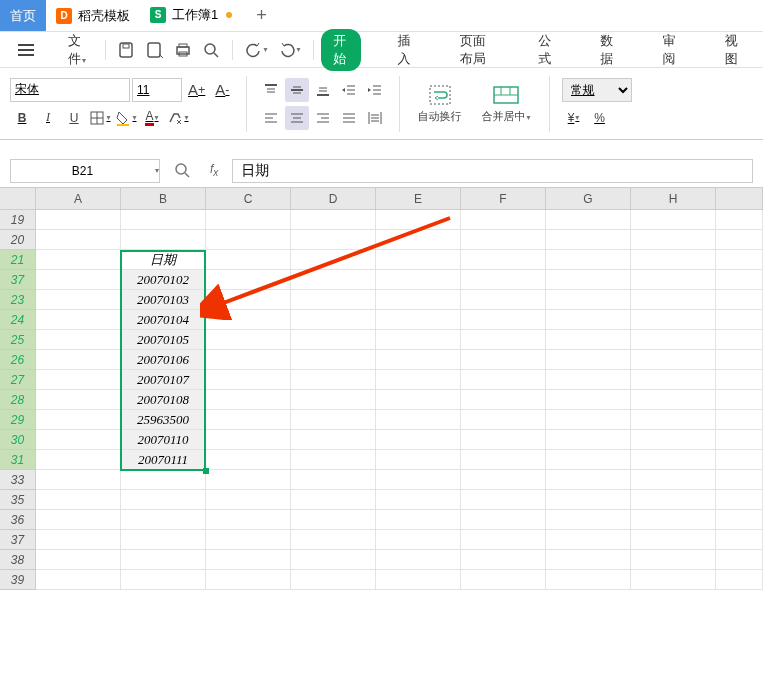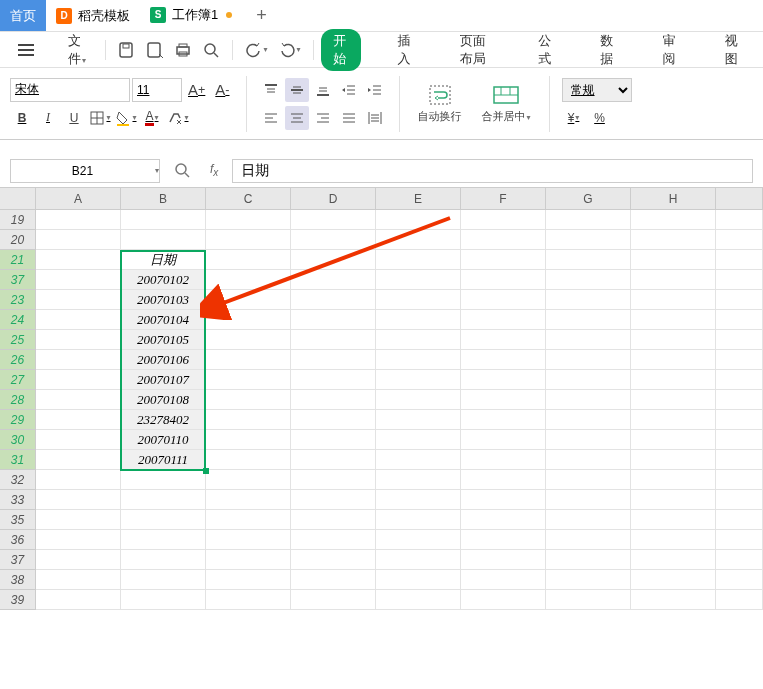--- a/index.html
+++ b/index.html
@@ -434,21 +434,21 @@
         <div class="cell"></div>
         <div class="cell"></div>
         <div class="cell"></div>
         <div class="cell"></div>
         <div class="cell"></div>
         <div class="cell" style="flex: 1 1 0%; width: auto;"></div>
       </div>
       <div class="row">
         <div class="rh sel">29</div>
         <div class="cell"></div>
-        <div class="cell data">23278402</div>
+        <div class="cell data">25963500</div>
         <div class="cell"></div>
         <div class="cell"></div>
         <div class="cell"></div>
         <div class="cell"></div>
         <div class="cell"></div>
         <div class="cell"></div>
         <div class="cell" style="flex: 1 1 0%; width: auto;"></div>
       </div>
       <div class="row">
         <div class="rh sel">30</div>
@@ -459,32 +459,20 @@
         <div class="cell"></div>
         <div class="cell"></div>
         <div class="cell"></div>
         <div class="cell"></div>
         <div class="cell" style="flex: 1 1 0%; width: auto;"></div>
       </div>
       <div class="row">
         <div class="rh sel">31</div>
         <div class="cell"></div>
         <div class="cell data">20070111</div>
-        <div class="cell"></div>
-        <div class="cell"></div>
-        <div class="cell"></div>
-        <div class="cell"></div>
-        <div class="cell"></div>
-        <div class="cell"></div>
-        <div class="cell" style="flex: 1 1 0%; width: auto;"></div>
-      </div>
-      <div class="row">
-        <div class="rh">32</div>
-        <div class="cell"></div>
-        <div class="cell"></div>
         <div class="cell"></div>
         <div class="cell"></div>
         <div class="cell"></div>
         <div class="cell"></div>
         <div class="cell"></div>
         <div class="cell"></div>
         <div class="cell" style="flex: 1 1 0%; width: auto;"></div>
       </div>
       <div class="row">
         <div class="rh">33</div>

